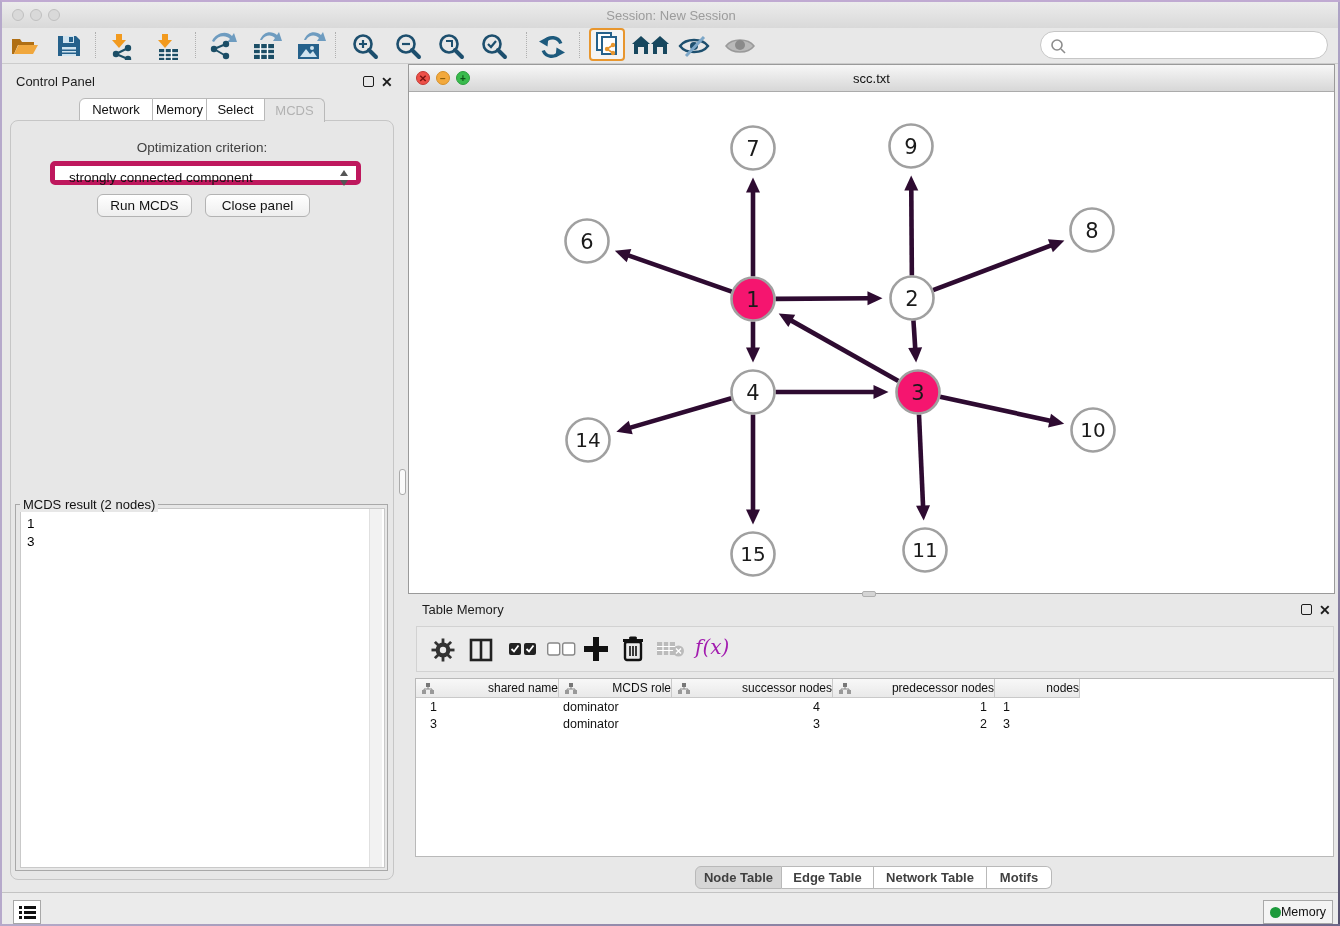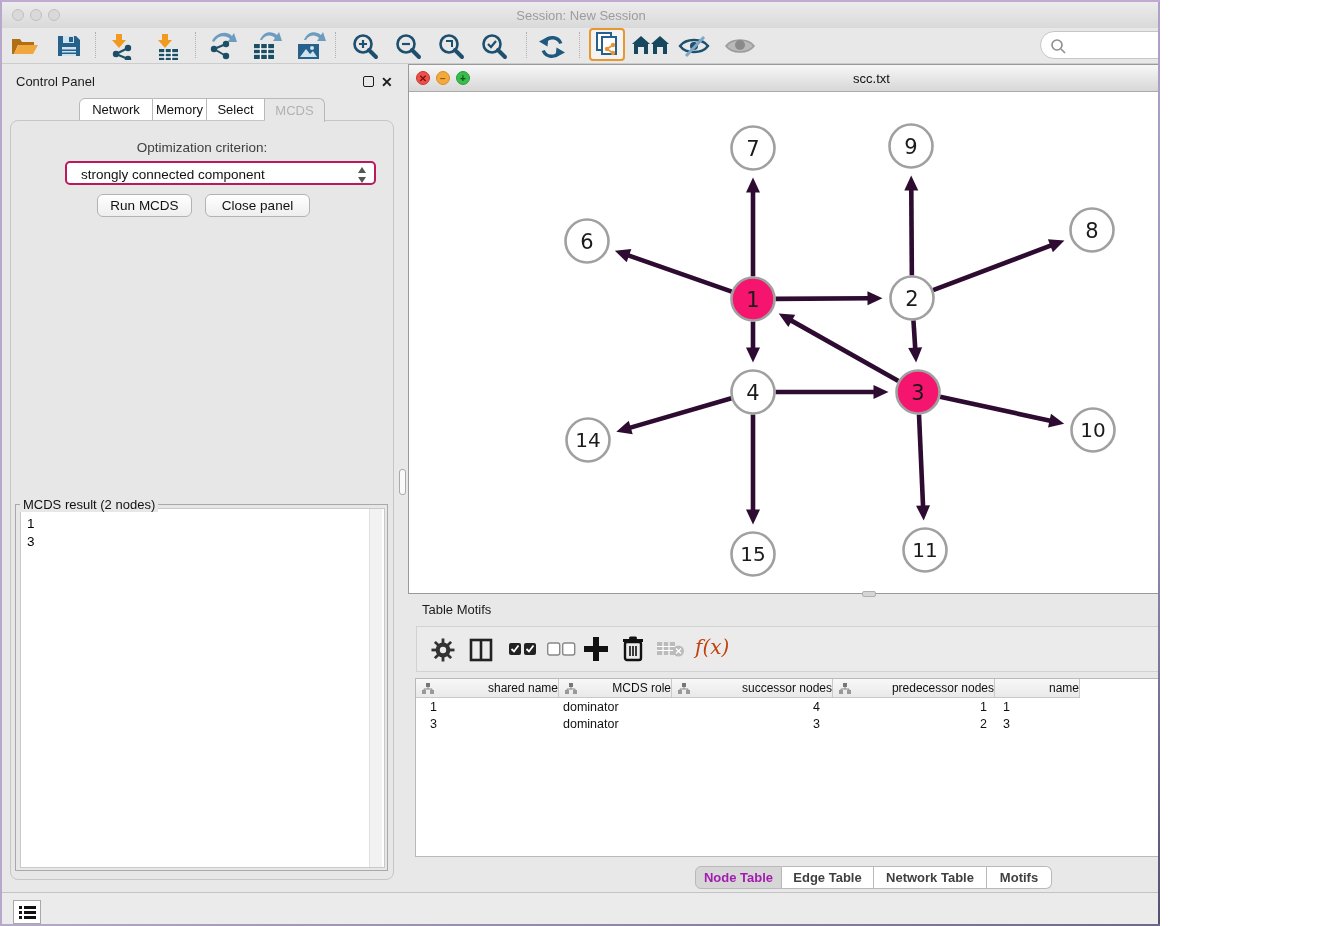--- a/index.html
+++ b/index.html
@@ -1,17 +1,17 @@
 <!DOCTYPE html>
 <html><head>
 <meta charset="utf-8">
 <style>
   * { margin:0; padding:0; box-sizing:border-box; }
   html,body { width:1340px; height:926px; font-family:"Liberation Sans",sans-serif; }
-  #win { position:relative; width:1160px; height:926px; background:#e8e8e8; border-top:2px solid #c0aad2; border-left:2px solid #b6a9cb; overflow:hidden; }
+  #win { position:relative; width:1340px; height:926px; background:#e8e8e8; border-top:2px solid #c0aad2; border-left:2px solid #b6a9cb; overflow:hidden; }
   .abs { position:absolute; }
   #edge-right { right:0; top:0; width:2px; height:100%; background:linear-gradient(180deg,#aea3c6 0%,#958db0 55%,#55506e 100%); z-index:99; }
   #edge-bottom { left:0; bottom:0; width:100%; height:2px; background:linear-gradient(90deg,#b4aac9,#6e688a); z-index:99; }
   #titlebar { left:0; top:0; width:100%; height:26px; background:linear-gradient(#ececec,#d9d9d9); }
   .tl-circle { width:12px; height:12px; border-radius:50%; background:#d9d9d9; border:1px solid #c0c0c0; top:7px; }
   #win-title { width:100%; top:6px; text-align:center; font-size:13px; color:#9c9c9c; }
   #toolbar { left:0; top:26px; width:100%; height:36px; background:#e8e8e8; border-bottom:1px solid #cccccc; }
   .tbsep { top:4px; width:1px; height:26px; border-left:1px dotted #b0b0b0; }
   .searchbox { left:1038px; top:3px; width:288px; height:28px; background:#fff; border:1px solid #c6c6c6; border-radius:14px; }
   .panel-title { font-size:13px; color:#1c1c1c; }
@@ -176,21 +176,21 @@
       </div>
     <div class="abs tab" style="left:205px;top:34px;width:58px;border-left:none">
         <span>Select</span>
       </div>
     <div class="abs tab" style="left:263px;top:34px;width:60px;height:24px;border-left:none;border-bottom:none;background:#e7e7e7;color:#b2b2b2;border-radius:0 6px 0 0;z-index:3">
         <span>MCDS</span>
       </div>
 
     <div id="cp-body" class="abs">
       <div class="abs" style="left:0;top:19px;width:100%;text-align:center;font-size:13.5px;color:#404040">Optimization criterion:</div>
-      <div class="abs" style="left:54px;top:40px;width:311px;height:24px;background:#fff;border:2px solid #be185d;border-radius:5px">
+      <div class="abs" style="left:39px;top:40px;width:311px;height:24px;background:#fff;border:5px solid #be185d;border-radius:5px">
         <span class="abs" style="left:14px;top:4px;font-size:13.5px;color:#111">strongly connected component</span>
         <svg class="abs" style="right:7px;top:4px" width="10" height="16">
           <path d="M5 0 L9 6 L1 6 Z" fill="#555"></path>
             <path d="M5 16 L9 10 L1 10 Z" fill="#555"></path>
         </svg>
       </div>
       <div class="abs mac-btn" style="left:86px;top:73px;width:95px;height:23px">Run MCDS</div>
       <div class="abs mac-btn" style="left:194px;top:73px;width:105px;height:23px">Close panel</div>
 
       <div class="abs fieldset-box" style="left:4px;top:383px;width:373px;height:367px">
@@ -263,21 +263,21 @@
         <circle cx="750" cy="552" r="21.5" fill="#ffffff" stroke="#a0a0a0" stroke-width="2.6"></circle>
         <text x="750" y="552" text-anchor="middle" dy="0.36em" font-family="DejaVu Sans, sans-serif" font-size="20" fill="#1a1a1a">15</text>
         <circle cx="922" cy="548" r="21.5" fill="#ffffff" stroke="#a0a0a0" stroke-width="2.6"></circle>
         <text x="922" y="548" text-anchor="middle" dy="0.36em" font-family="DejaVu Sans, sans-serif" font-size="20" fill="#1a1a1a">11</text>
       </svg>
   </div>
 
   <div class="abs" style="left:860px;top:589px;width:14px;height:6px;background:#d5d5d5;border:1px solid #b0b0b0;border-radius:2px"></div>
 
   <div class="abs" style="left:406px;top:596px;width:928px;height:294px">
-    <div class="abs panel-title" style="left:14px;top:4px">Table Motifs</div>
+    <div class="abs panel-title" style="left:14px;top:4px">Table Memory</div>
     <div class="abs float-icon" style="left:893px;top:6px"></div>
     <div class="abs close-x" style="left:911px;top:6px">✕</div>
 
     <div id="tbl-toolbar" class="abs" style="left:8px;top:28px;width:918px;height:46px">
       <svg class="abs" style="left:14px;top:11px" width="24" height="24">
         <g fill="#333">
           <rect x="10.6" y="0.5" width="2.8" height="6" transform="rotate(0 12 12)"></rect>
           <rect x="10.6" y="0.5" width="2.8" height="6" transform="rotate(45 12 12)"></rect>
           <rect x="10.6" y="0.5" width="2.8" height="6" transform="rotate(90 12 12)"></rect>
           <rect x="10.6" y="0.5" width="2.8" height="6" transform="rotate(135 12 12)"></rect>
@@ -316,21 +316,21 @@
       <svg class="abs" style="left:240px;top:13px" width="28" height="18">
         <g fill="#bbb">
             <rect x="0" y="2" width="18" height="13"></rect>
           </g>
         <g stroke="#fff" stroke-width="1.2">
             <path d="M0 6.5 L18 6.5 M0 10.5 L18 10.5 M6 2 L6 15 M12 2 L12 15"></path>
           </g>
         <circle cx="21.5" cy="11" r="5.5" fill="#bbb"></circle>
           <path d="M19 8.5 L24 13.5 M24 8.5 L19 13.5" stroke="#fff" stroke-width="1.4"></path>
       </svg>
-      <div class="abs" style="left:278px;top:8px;font-family:'DejaVu Serif',serif;font-style:italic;font-size:20px;color:#c2410c">f(x)</div>
+      <div class="abs" style="left:278px;top:8px;font-family:'DejaVu Serif',serif;font-style:italic;font-size:20px;color:#a21caf">f(x)</div>
     </div>
 
     <div id="tbl-box" class="abs" style="left:7px;top:80px;width:919px;height:179px">
         <div class="th" style="left: 0px; width: 143px;">
           <svg width="12" height="11" style="margin:0 0 0 6px;flex:none">
             <rect x="4" y="0" width="4" height="4" fill="#777"></rect>
             <rect x="0" y="7" width="4" height="4" fill="#999"></rect>
             <rect x="8" y="7" width="4" height="4" fill="#999"></rect>
             <path d="M6 4 L6 6 M2 7 L2 6 L10 6 L10 7" stroke="#888" stroke-width="1" fill="none"></path>
           </svg>
@@ -357,36 +357,36 @@
         <div class="th" style="left: 417px; width: 162px;">
           <svg width="12" height="11" style="margin:0 0 0 6px;flex:none">
             <rect x="4" y="0" width="4" height="4" fill="#777"></rect>
             <rect x="0" y="7" width="4" height="4" fill="#999"></rect>
             <rect x="8" y="7" width="4" height="4" fill="#999"></rect>
             <path d="M6 4 L6 6 M2 7 L2 6 L10 6 L10 7" stroke="#888" stroke-width="1" fill="none"></path>
           </svg>
           <span class="lbl">predecessor nodes</span>
         </div>
         <div class="th" style="left: 579px; width: 85px;">
-          <span class="lbl">name</span>
+          <span class="lbl">nodes</span>
         </div>
         <div class="td" style="top: 20px; left: 14px;">1</div>
         <div class="td" style="top: 20px; left: 147px;">dominator</div>
         <div class="td" style="top: 20px; left: 256px; width: 148px; text-align: right;">4</div>
         <div class="td" style="top: 20px; left: 417px; width: 154px; text-align: right;">1</div>
         <div class="td" style="top: 20px; left: 587px;">1</div>
         <div class="td" style="top: 37px; left: 14px;">3</div>
         <div class="td" style="top: 37px; left: 147px;">dominator</div>
         <div class="td" style="top: 37px; left: 256px; width: 148px; text-align: right;">3</div>
         <div class="td" style="top: 37px; left: 417px; width: 154px; text-align: right;">2</div>
         <div class="td" style="top: 37px; left: 587px;">3</div>
       </div>
 
     <div class="abs" style="left:287px;top:268px;display:flex">
-      <div class="btab" style="width:87px;border-radius:6px 0 0 6px;background:#d6d6d6;color:#a21caf">Node Table</div>
+      <div class="btab" style="width:87px;border-radius:6px 0 0 6px;background:#d6d6d6;color:#404040">Node Table</div>
       <div class="btab" style="width:92px;border-left:none">Edge Table</div>
       <div class="btab" style="width:113px;border-left:none">Network Table</div>
       <div class="btab" style="width:65px;border-left:none;border-radius:0 6px 6px 0">Motifs</div>
     </div>
   </div>
 
   <div id="statusbar" class="abs">
     <div class="abs sbtn" style="left:11px;top:7px;width:28px;height:24px;background:#fff">
       <svg style="margin:4px 0 0 5px" width="17" height="15">
         <g fill="#111">

